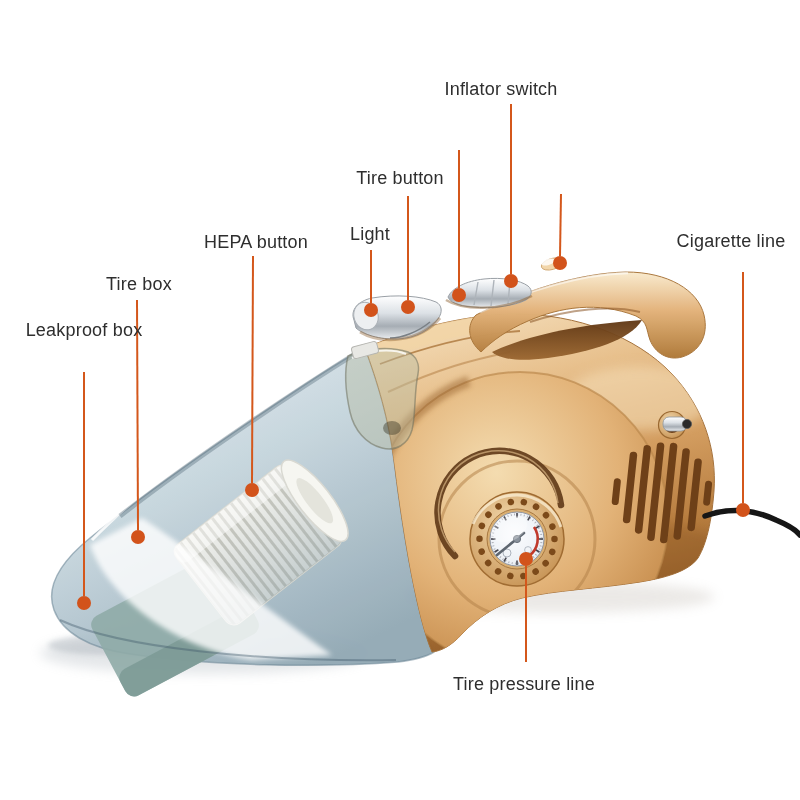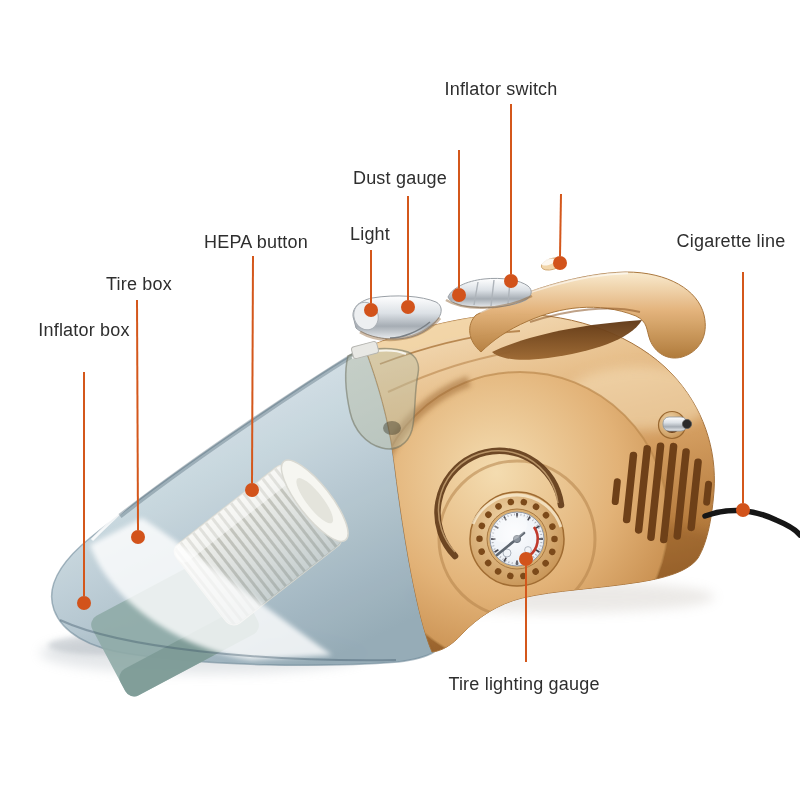--- a/index.html
+++ b/index.html
@@ -252,21 +252,21 @@
     <circle cx="371" cy="310" r="7"></circle>
     <circle cx="252" cy="490" r="7"></circle>
     <circle cx="743" cy="510" r="7"></circle>
     <circle cx="138" cy="537" r="7"></circle>
     <circle cx="84" cy="603" r="7"></circle>
     <circle cx="526" cy="559" r="7"></circle>
   </g>
 </svg>
 
   <div class="callout-label" style="left:501px;top:78px">Inflator switch</div>
-  <div class="callout-label" style="left:400px;top:167px">Dust gauge</div>
+  <div class="callout-label" style="left:400px;top:167px">Tire button</div>
   <div class="callout-label" style="left:370px;top:223px">Light</div>
   <div class="callout-label" style="left:256px;top:231px">HEPA button</div>
   <div class="callout-label" style="left:731px;top:230px">Cigarette line</div>
   <div class="callout-label" style="left:139px;top:273px">Tire box</div>
-  <div class="callout-label wrap" style="left:84px;top:318px">Inflator box</div>
-  <div class="callout-label" style="left:524px;top:673px">Tire lighting gauge</div>
+  <div class="callout-label wrap" style="left:84px;top:318px">Leakproof box</div>
+  <div class="callout-label" style="left:524px;top:673px">Tire pressure line</div>
 
 </div>
 
 </body></html>

